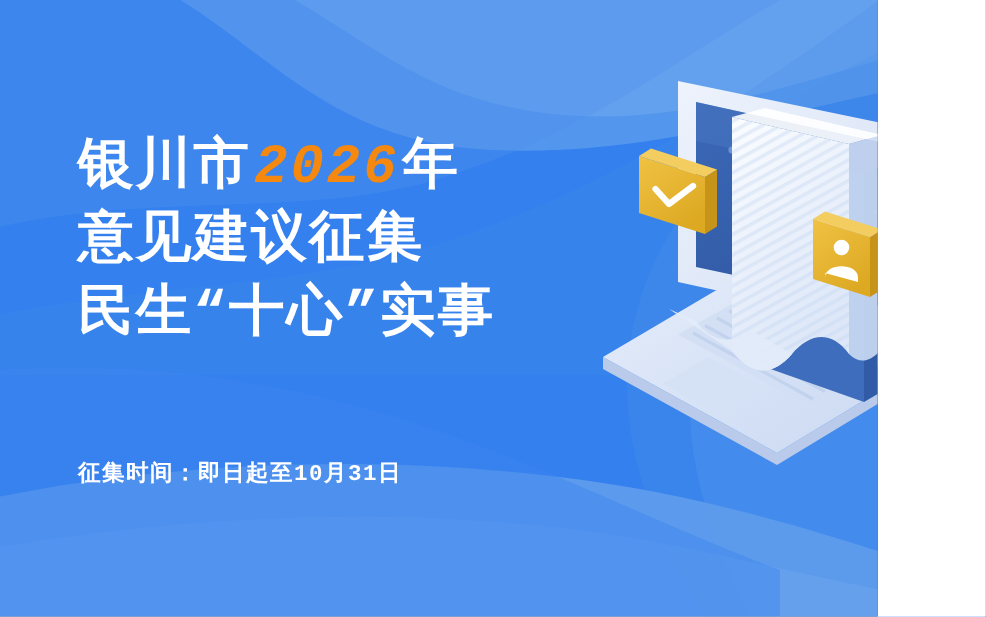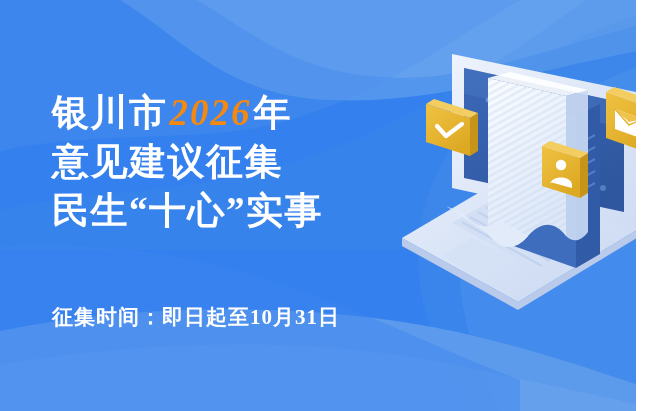--- a/index.html
+++ b/index.html
@@ -2,24 +2,24 @@
 <html><head>
 <meta charset="utf-8">
 <style>
   html, body {
     margin: 0;
     padding: 0;
     background: #ffffff;
   }
   #banner {
     position: relative;
-    width: 636px;
+    width: 585px;
     height: 411px;
     overflow: hidden;
-    font-family: Liberation Serif, serif;
+    font-family: Liberation Mono, monospace;
     background: #000000;
   }
   #bg-waves {
     position: absolute;
     left: 0; top: 0;
     width: 657px;
     height: 411px;
     display: block;
   }
   #illustration {
@@ -48,21 +48,21 @@
     color: #f5880f;
     font-style: italic;
     font-weight: 700;
     letter-spacing: 2px;
     padding: 0 2px;
   }
   .subline {
     position: absolute;
     left: 52px;
     top: 302px;
-    font-size: 21px;
+    font-size: 15px;
     line-height: 30px;
     font-weight: 700;
     color: #ffffff;
     letter-spacing: 1px;
     white-space: nowrap;
     text-align: center;
   }
 </style>
 </head>
 <body>

